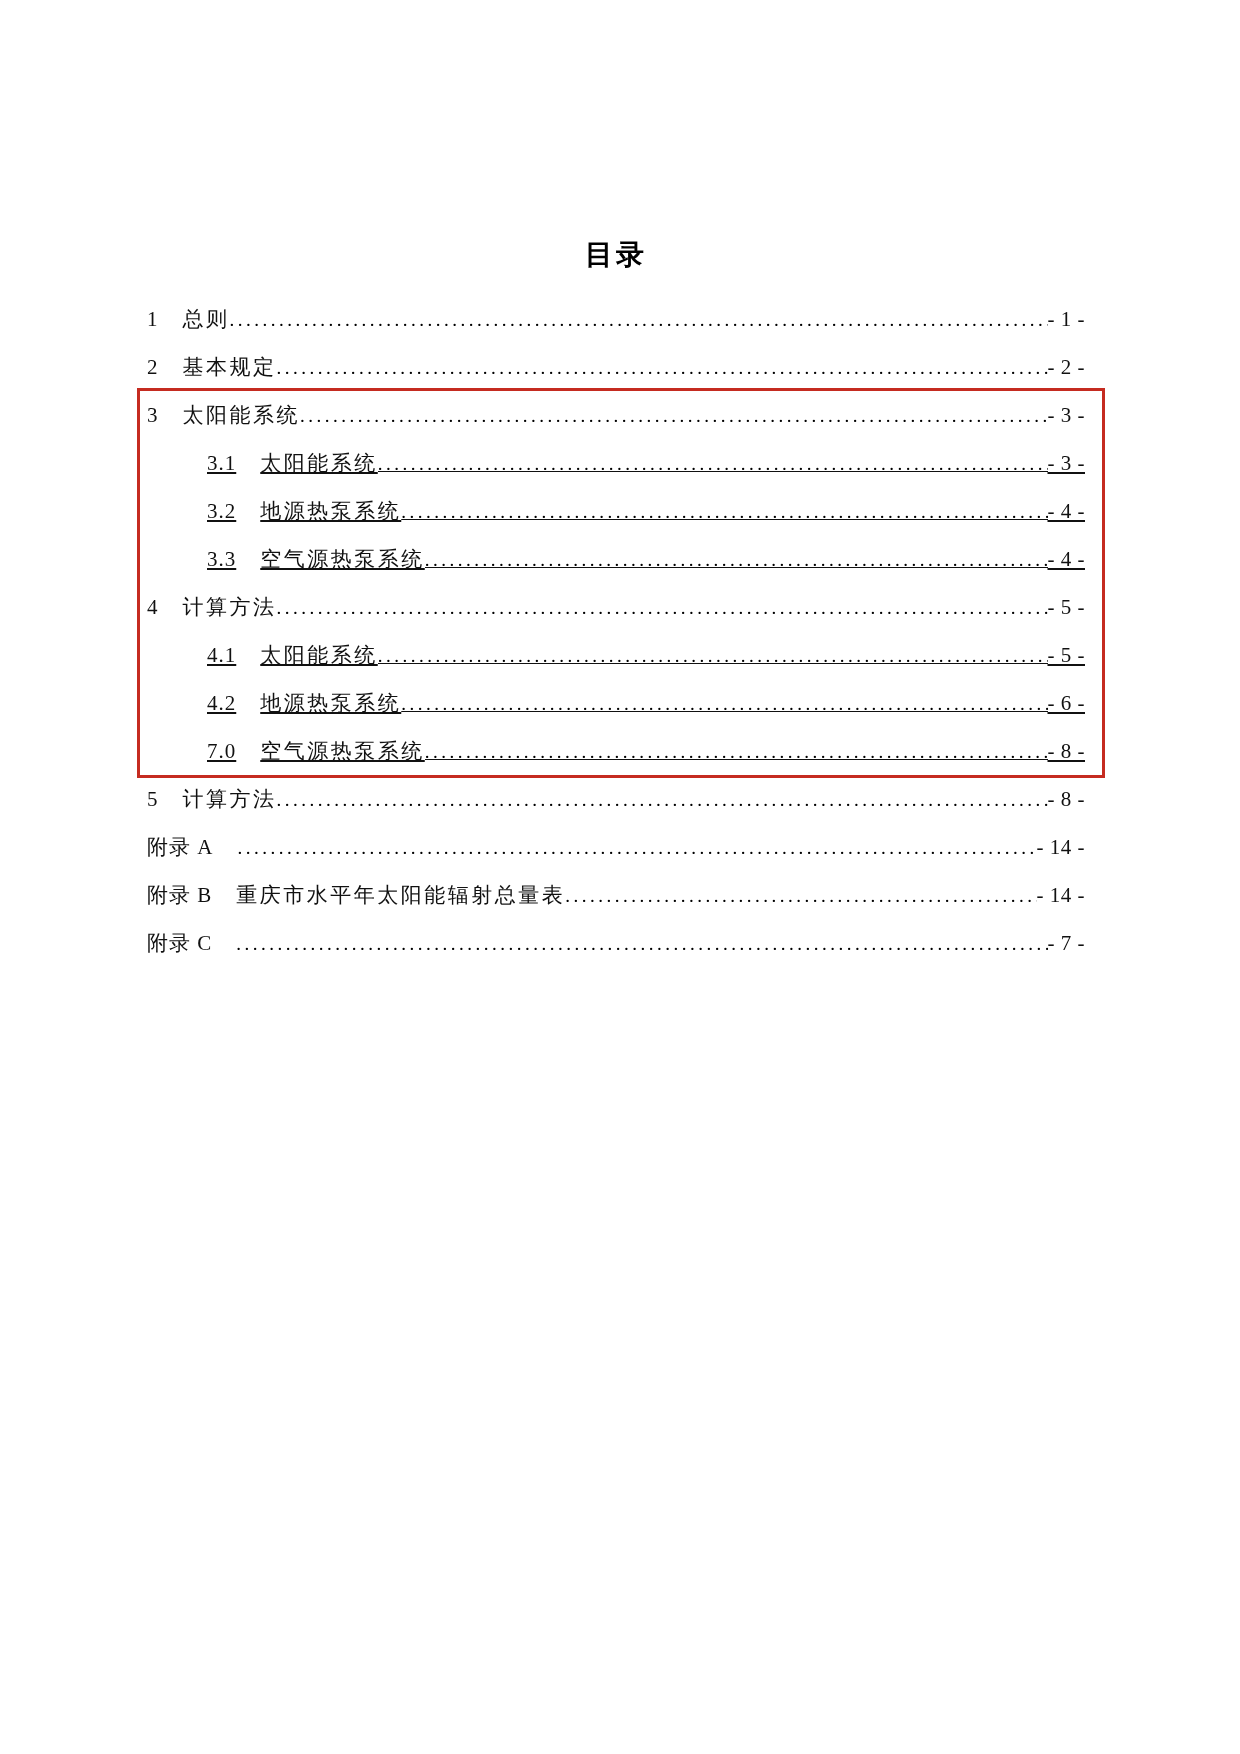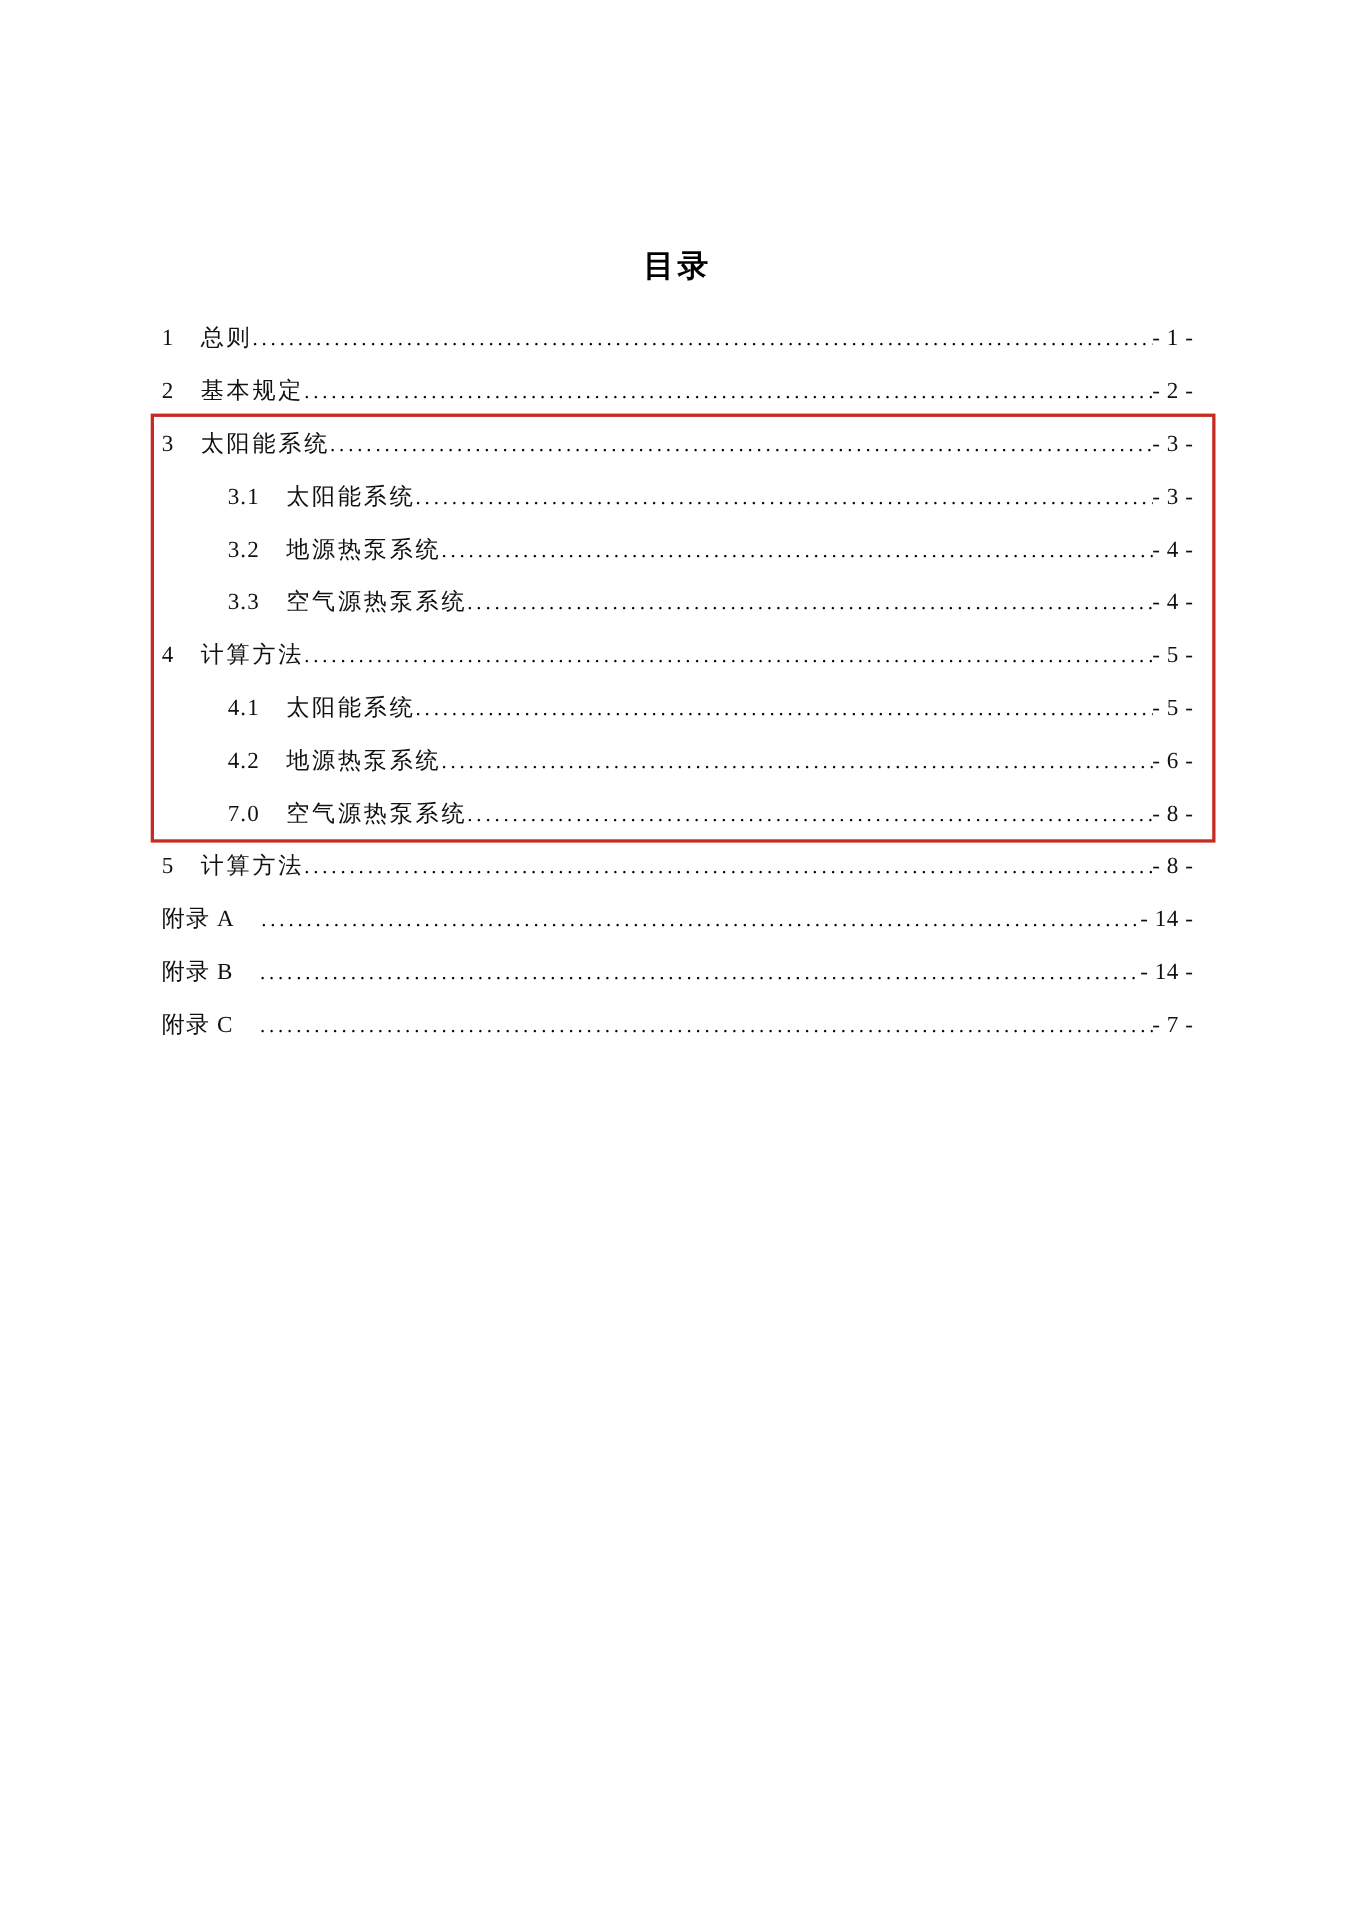--- a/index.html
+++ b/index.html
@@ -5,21 +5,21 @@
   * { margin: 0; padding: 0; box-sizing: border-box; }
   html, body {
     background: #ffffff;
     font-family: "Liberation Serif", serif;
     color: #111111;
   }
   .page {
     position: relative;
     width: 1240px;
     height: 1308px;
-    margin: 0 auto;
+    margin: 12px auto;
     background: #ffffff;
     overflow: hidden;
   }
   .content {
     padding: 224px 155px 0 147px; 
   }
   .doc-title {
     text-align: center;
     font-size: 28px;
     line-height: 38px;
@@ -34,20 +34,21 @@
     display: flex;
     align-items: baseline;
     height: 48px;
     line-height: 48px;
     font-size: 21px;
     white-space: nowrap;
     cursor: default;
   }
   .toc-row.level2 {
     padding-left: 60px;
+    text-decoration: underline;
   }
   .toc-num {
     flex: 0 0 auto;
     margin-right: 24px;
     letter-spacing: 1px;
   }
   .toc-label {
     flex: 0 0 auto;
     letter-spacing: 2.5px;
   }
@@ -148,20 +149,21 @@
     <span class="toc-leader">............................................................................................................................................................................................................................................................................................................</span>
     <span class="toc-page">- 8 -</span>
   </div>
         <div class="toc-row level1">
     <span class="toc-num">附录 A</span>
     <span class="toc-leader">............................................................................................................................................................................................................................................................................................................</span>
     <span class="toc-page">- 14 -</span>
   </div>
         <div class="toc-row level1">
     <span class="toc-num">附录 B</span>
+    <span class="toc-label">重庆市水平年太阳能辐射总量表</span>
     <span class="toc-leader">............................................................................................................................................................................................................................................................................................................</span>
     <span class="toc-page">- 14 -</span>
   </div>
         <div class="toc-row level1">
     <span class="toc-num">附录 C</span>
     <span class="toc-leader">............................................................................................................................................................................................................................................................................................................</span>
     <span class="toc-page">- 7 -</span>
   </div>
       </div>
   </div>

